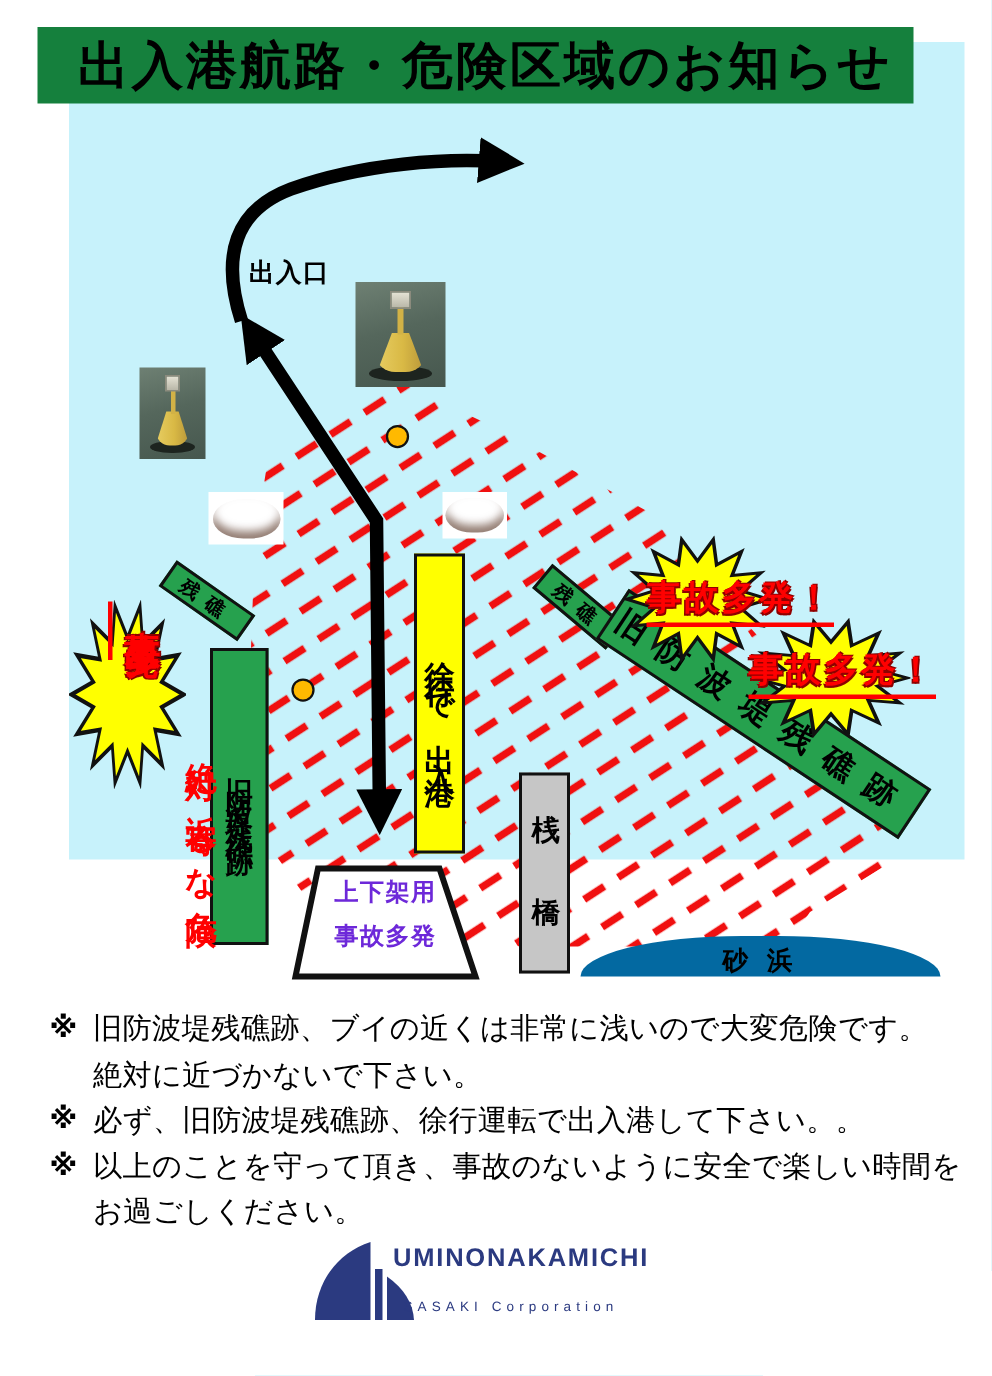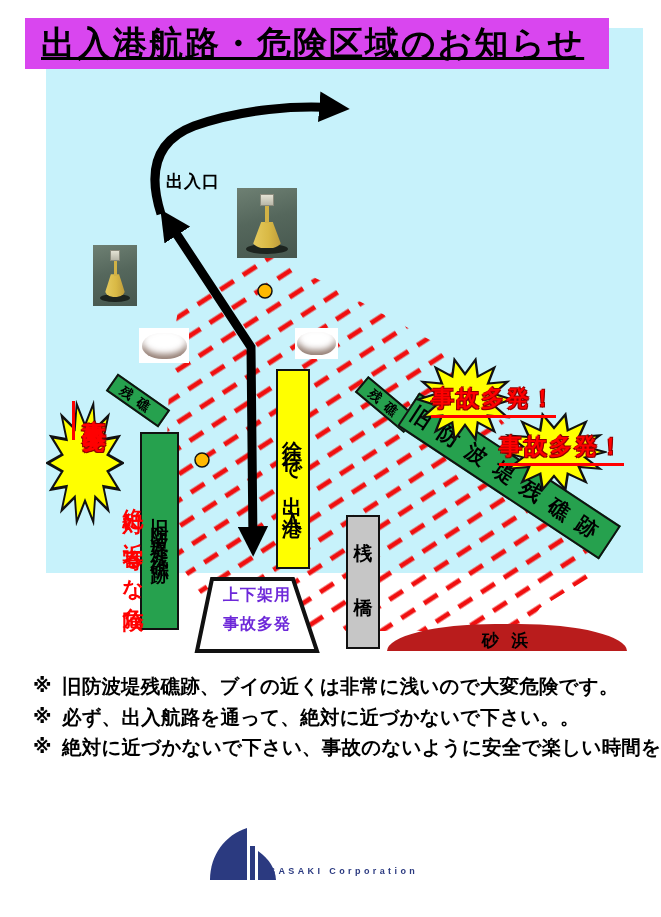--- a/index.html
+++ b/index.html
@@ -5,38 +5,38 @@
   * { margin:0; padding:0; box-sizing:border-box; }
   html,body { width:661px; height:917px; }
   body {
     position:relative; width:661px; height:917px; background:#ffffff;
     font-family:"Liberation Sans","DejaVu Sans",sans-serif; overflow:hidden;
   }
   .abs { position:absolute; }
 
   
   .banner {
-    left:25px; top:18px; width:584px; height:51px; background:#d946ef;
-    display:flex; align-items:center; padding-left:16px; z-index:30;text-decoration:underline;
+    left:25px; top:18px; width:584px; height:51px; background:#15803d;
+    display:flex; align-items:center; padding-left:27px; z-index:30;
   }
   .banner .t {
     font-size:34px; font-weight:bold; color:#000; letter-spacing:2px; white-space:nowrap;
   }
 
   
   .water { left:46px; top:28px; width:597px; height:545px; background:#c7f2fb; z-index:1; }
 
   .lyr1 { left:0; top:0; z-index:2; }   
   .lyr2 { z-index:4; }                  
   .lyr3 { left:0; top:0; z-index:6; }   
   .lyr4 { z-index:8; }                 
 
   
   .sand {
-    left:387px; top:624px; width:240px; height:27px; background:#b91c1c; z-index:3;
+    left:387px; top:624px; width:240px; height:27px; background:#0369a1; z-index:3;
     border-radius:120px 120px 0 0 / 30px 30px 0 0;
     display:flex; align-items:center; justify-content:center;
   }
   .sand .t { font-size:17px; font-weight:bold; color:#000; letter-spacing:4px; margin-top:6px; }
 
   
   .photo { overflow:hidden; }
   .buoyphoto { background:linear-gradient(165deg,#6e8073 0%,#55675c 45%,#46574e 100%); }
   .buoyphoto .base  { position:absolute; left:15%; bottom:6%; width:70%; height:14%; background:#1d241f; border-radius:50%; }
   .buoyphoto .cone  { position:absolute; left:24%; bottom:14%; width:52%; height:38%;
@@ -97,28 +97,28 @@
           border-left:3px solid #ff0000; padding-left:3px; }
   .accH { font-size:23px; letter-spacing:2px; border-bottom:3px solid #ff0000; padding-bottom:1px; z-index:11; }
   .accTop { left:431px; top:383px; }
   .accBot { left:499px; top:431px; }
   .star { z-index:9; }
 
   
   .notes { left:33px; top:671px; width:610px; z-index:20; }
   .nrow { display:flex; line-height:30.6px; }
   .nrow .mk { width:29px; font-size:19px; font-weight:bold; color:#000; flex:none; }
-  .nrow .tx { font-size:19.5px; font-weight:bold; color:#000; letter-spacing:0.2px; white-space:nowrap; }
+  .nrow .tx { font-size:19.5px; font-weight:normal; color:#000; letter-spacing:0.2px; white-space:nowrap; }
 
   
   .logo { left:205px; top:824px; width:260px; height:60px; z-index:20; }
   .logo .mark { position:absolute; left:0; top:2px; }
   .logo .t1 { position:absolute; left:57px; top:5px;  font-size:17px; letter-spacing:1.2px; color:#2b3a80; font-weight:bold; }
   .logo .t2 { position:absolute; left:62px; top:23px; font-size:17px; letter-spacing:1.2px; color:#2b3a80; font-weight:bold; }
-  .logo .t3 { position:absolute; left:64px; top:42px; font-size:9px;  letter-spacing:3.4px; color:#2b3a80; font-weight:bold; }
+  .logo .t3 { position:absolute; left:64px; top:42px; font-size:9px;  letter-spacing:3.4px; color:#2b3a80; font-weight:normal; }
 </style>
 </head>
 <body>
 
 <div class="abs water"></div>
 
 <svg class="abs lyr1" width="661" height="680" viewBox="0 0 661 680">
   <defs>
     <pattern id="hatch" width="27" height="22" patternUnits="userSpaceOnUse" patternTransform="rotate(-33)">
       <line x1="0" y1="11" x2="27" y2="11" stroke="#f01010" stroke-width="5" stroke-dasharray="16 11"></line>
@@ -212,34 +212,37 @@
   <span class="t">出入港航路・危険区域のお知らせ</span>
 </div>
 
 <div class="abs notes">
   <div class="nrow">
     <span class="mk">※</span>
     <span class="tx">旧防波堤残礁跡、ブイの近くは非常に浅いので大変危険です。</span>
   </div>
   <div class="nrow">
     <span class="mk"></span>
+    <span class="tx">絶対に近づかないで下さい。</span>
   </div>
   <div class="nrow">
     <span class="mk">※</span>
-    <span class="tx">必ず、出入航路を通って、絶対に近づかないで下さい。。</span>
+    <span class="tx">必ず、旧防波堤残礁跡、徐行運転で出入港して下さい。。</span>
   </div>
   <div class="nrow">
     <span class="mk">※</span>
-    <span class="tx">絶対に近づかないで下さい、事故のないように安全で楽しい時間を</span>
+    <span class="tx">以上のことを守って頂き、事故のないように安全で楽しい時間を</span>
   </div>
   <div class="nrow">
     <span class="mk"></span>
+    <span class="tx">お過ごしください。</span>
   </div>
 </div>
 
 <div class="abs logo">
   <svg class="mark" width="74" height="56" viewBox="0 0 74 56">
     <path d="M42,2 L42,54 L5,54 C5,29 20,9 42,2 Z" fill="#2b3a80"></path>
     <rect x="45" y="20" width="5" height="34" fill="#2b3a80"></rect>
     <path d="M53,25 Q70,37 71,54 L53,54 Z" fill="#2b3a80"></path>
   </svg>
+  <div class="t1">UMINONAKAMICHI</div>
   <div class="t3">SASAKI Corporation</div>
 </div>
 
 </body></html>

